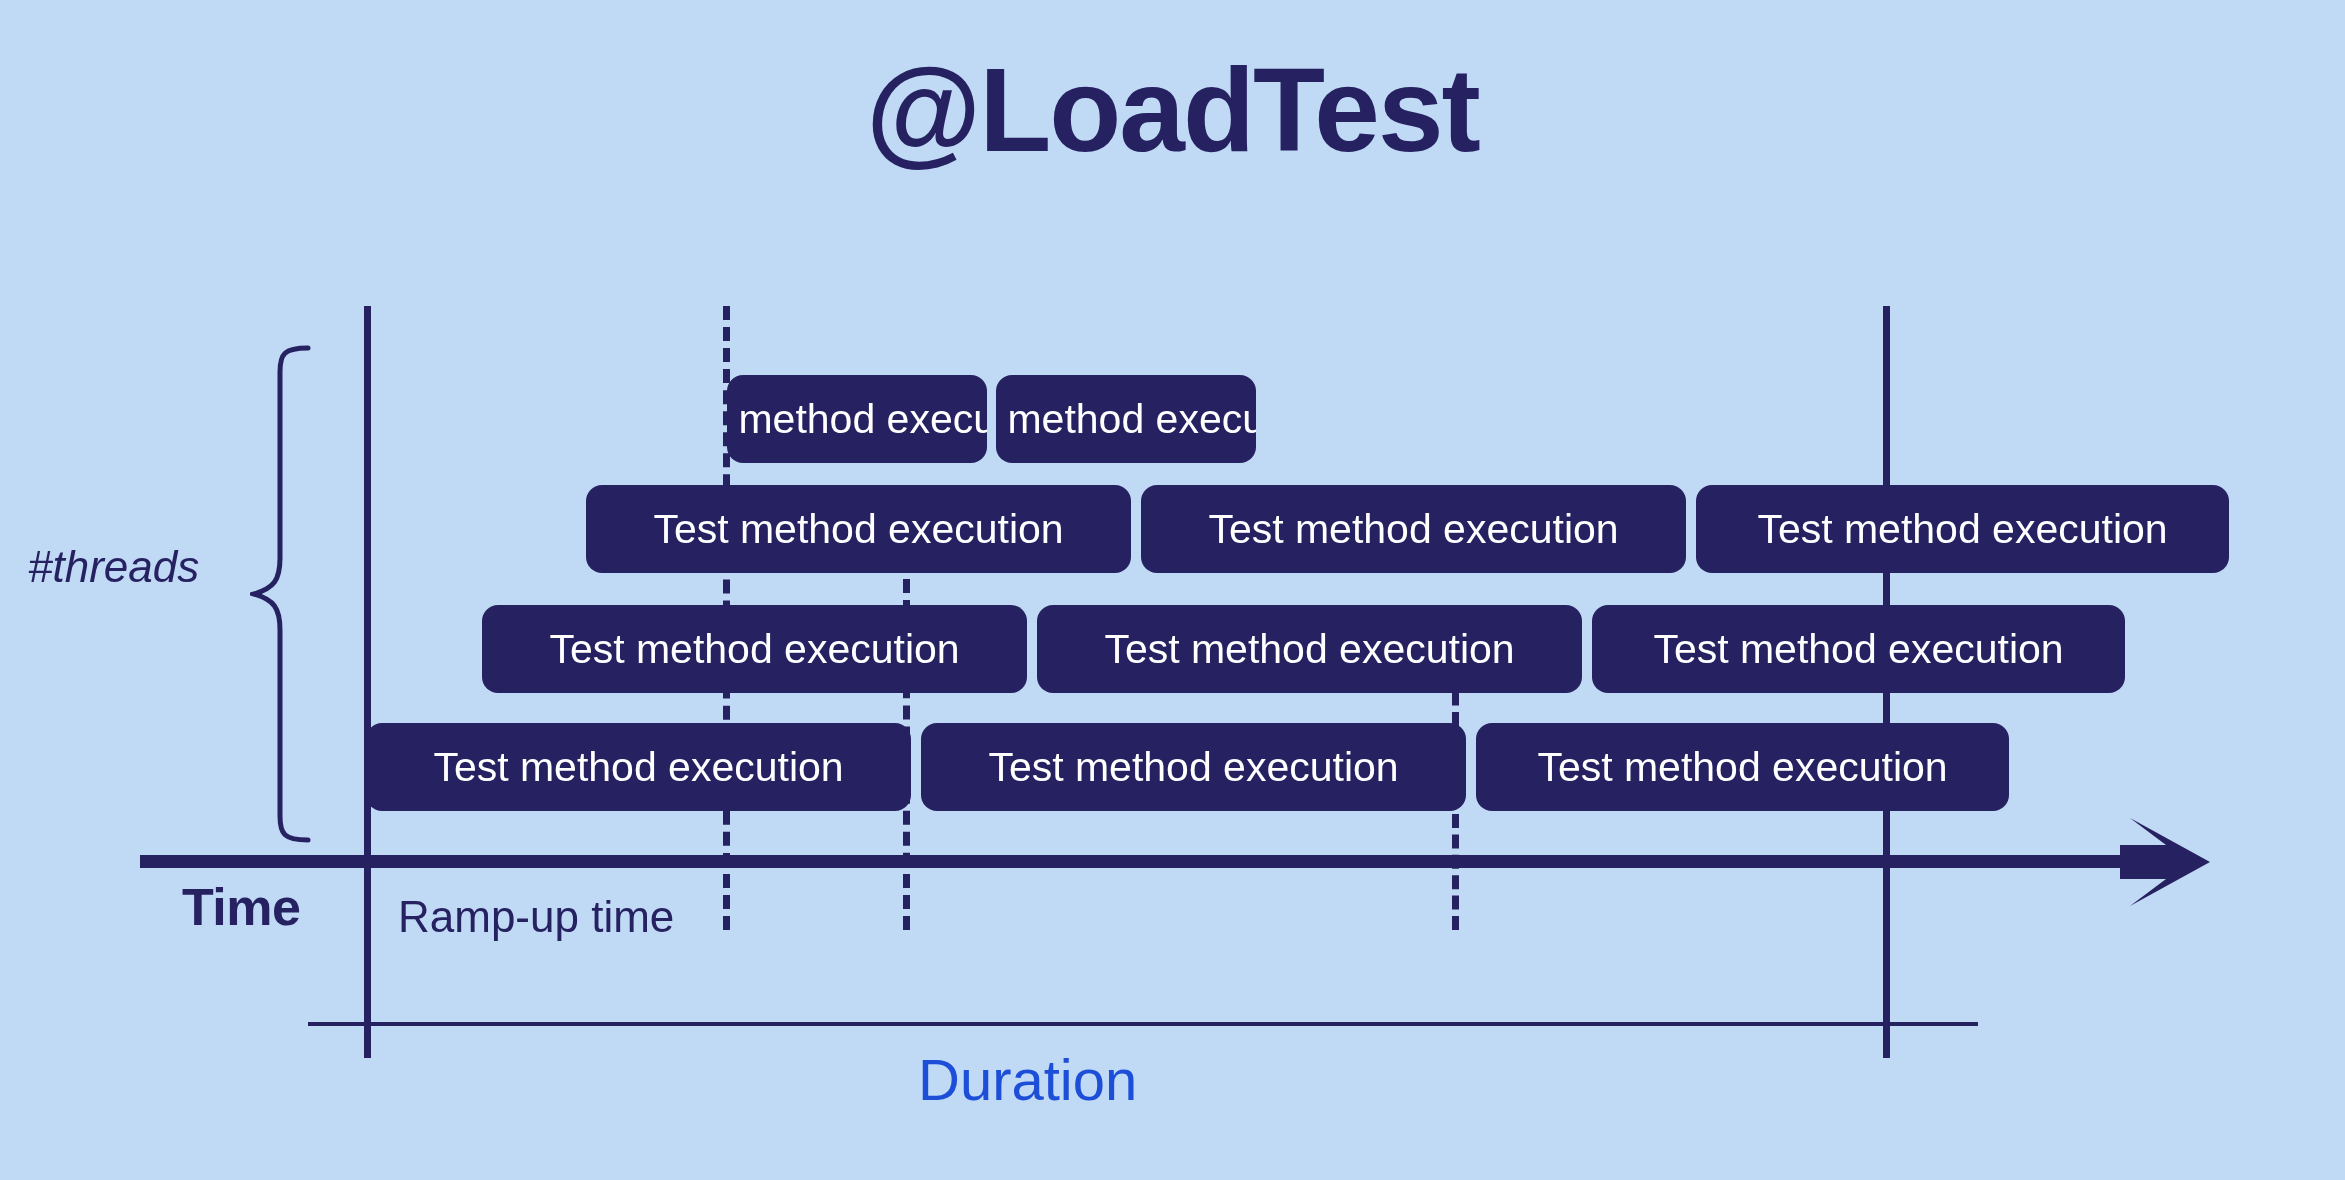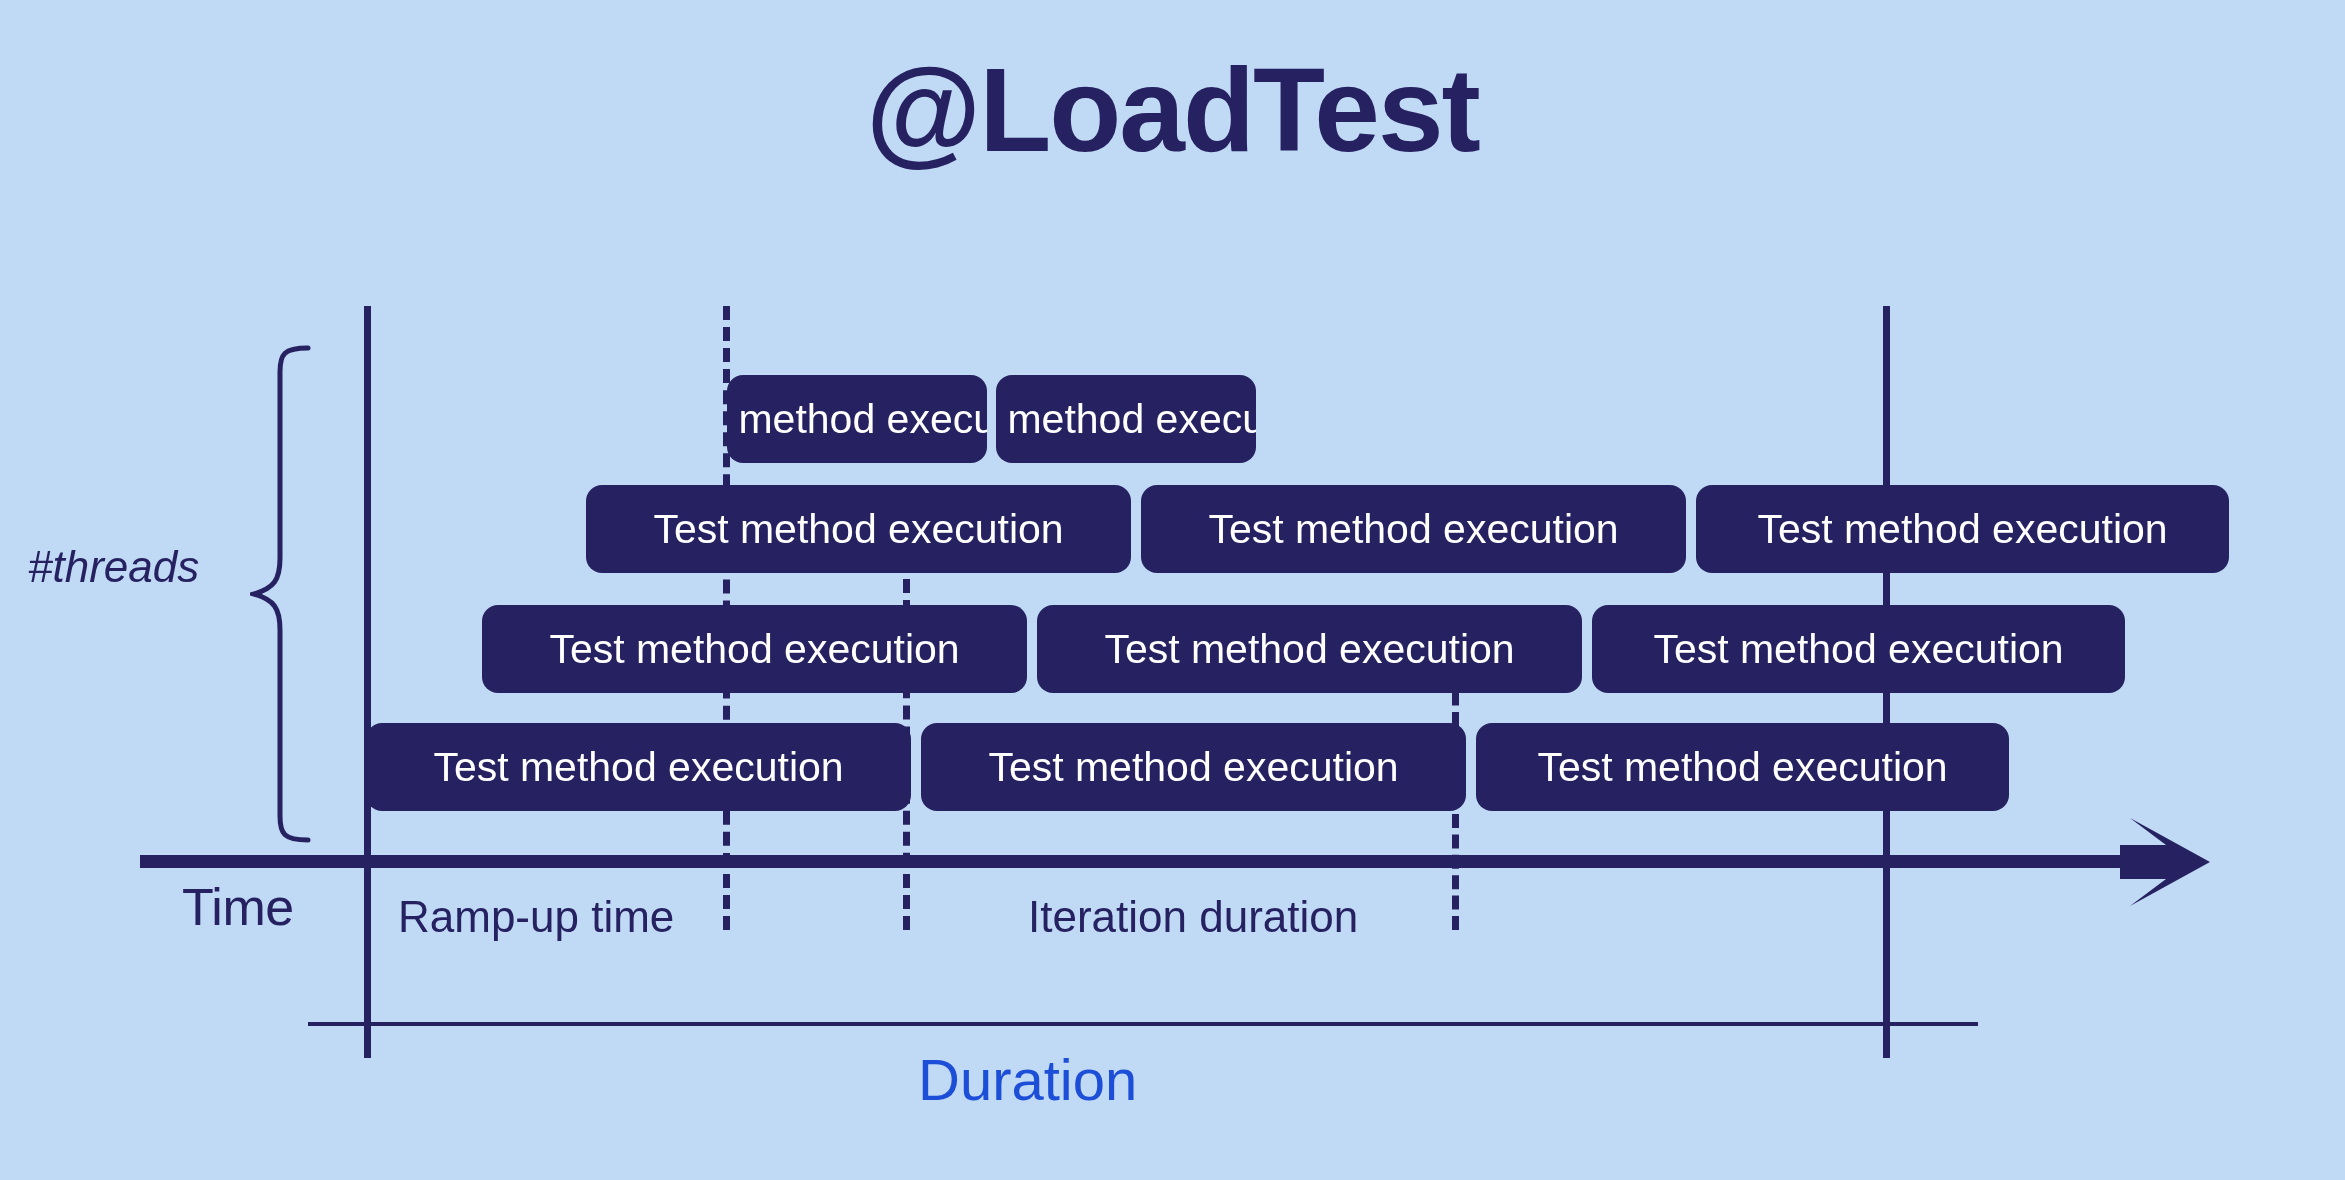--- a/index.html
+++ b/index.html
@@ -50,21 +50,21 @@
     left: 2120px;
     top: 818px;
     width: 90px;
     height: 88px;
   }
   .time-label {
     position: absolute;
     left: 182px;
     top: 877px;
     font-size: 52px;
-    font-weight: normal;
+    font-weight: bold;
     color: #262261;
     letter-spacing: -0.5px;
     white-space: nowrap;
   }
 
   
   .vline {
     position: absolute;
     width: 7px;
     background: #262261;
@@ -178,18 +178,17 @@
       <div class="bar" style="left: 1476px; top: 723px; width: 533px;">Test method execution</div>
     </div>
 
   <div class="time-axis-line"></div>
   <svg class="time-axis-arrow" viewBox="0 0 90 88" aria-hidden="true">
     <path d="M 0 27 L 46 27 L 10 0 L 90 44 L 10 88 L 46 61 L 0 61 Z" fill="#262261"></path>
   </svg>
   <div class="time-label">Time</div>
 
   <div class="seg-label rampup-label">Ramp-up time</div>
-  <div class="seg-label iteration-label">Iteration duration</div>
 
   <div class="duration-line"></div>
   <div class="duration-label">Duration</div>
 
 </div>
 
 </body></html>

